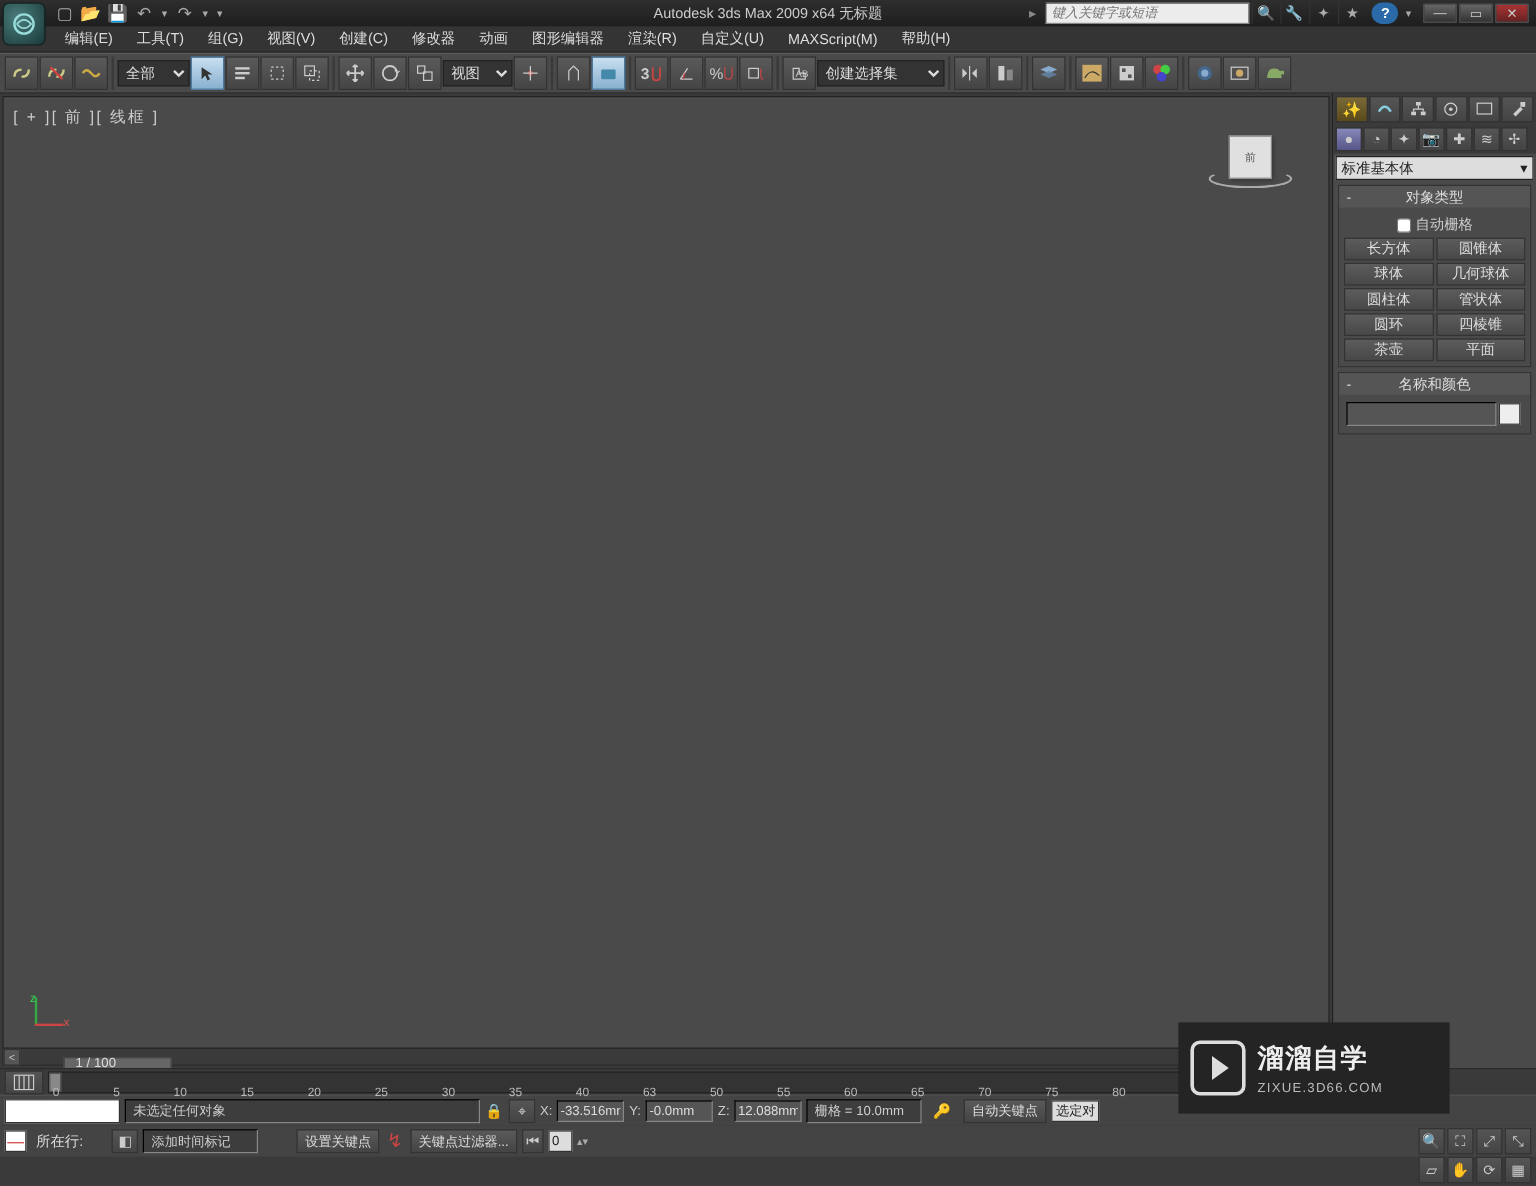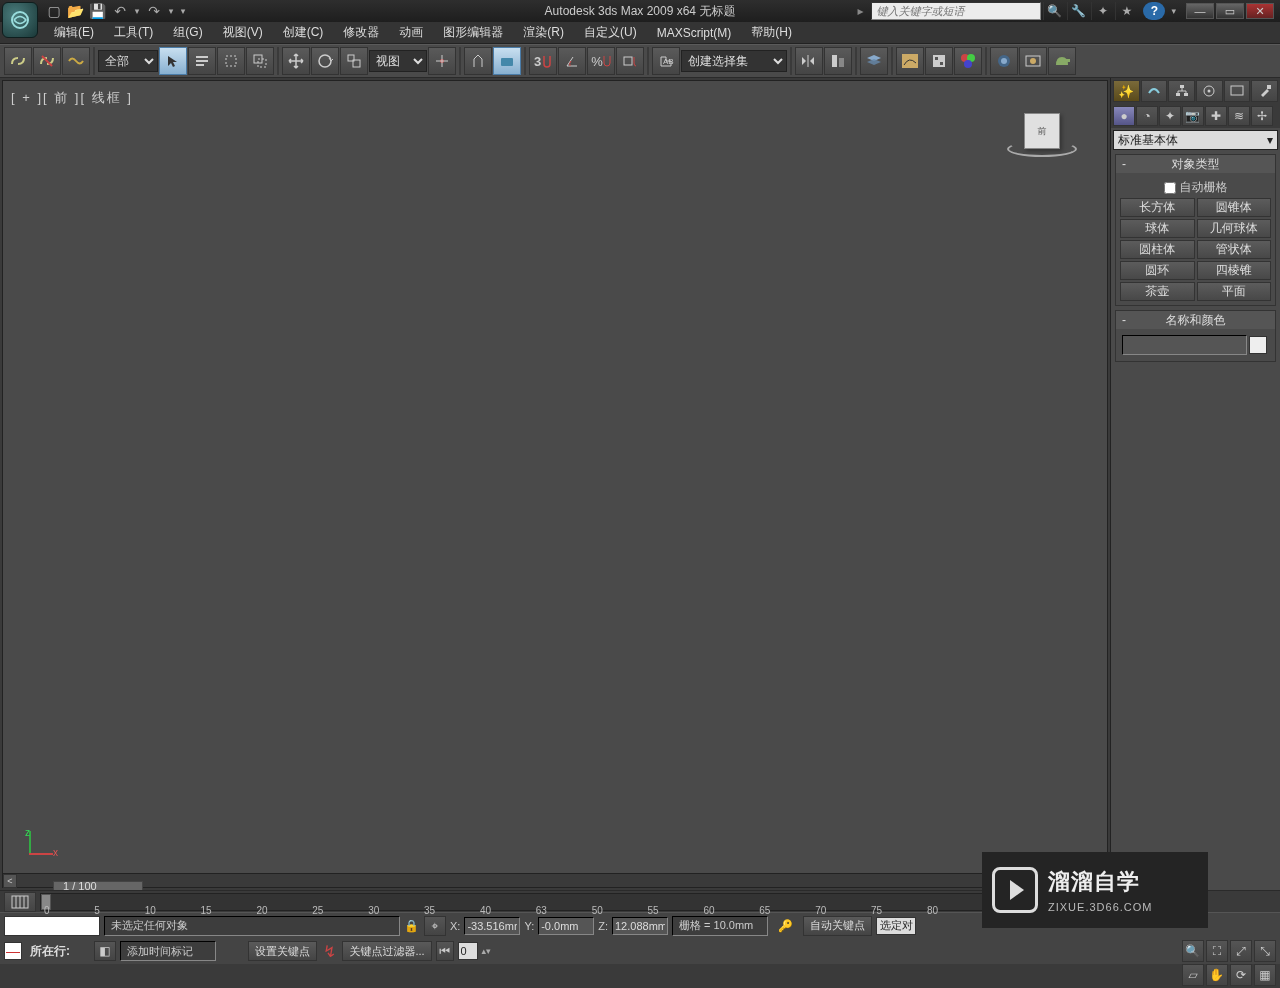--- a/index.html
+++ b/index.html
@@ -78,21 +78,21 @@
 .time-slider-thumb{ position:absolute; left:0; top:0; width:10px; height:16px; background:#888; border:1px solid #555;}
 .time-ticks{ position:absolute; top:0; left:44px; right:230px; height:18px; display:flex; justify-content:space-between;}
 .time-tick{ position:relative; font-size:10px; color:#bbb; top:14px;}
 .status-row{ height:26px; display:flex; align-items:center; background:#444; border-top:1px solid #555; gap:4px; padding:0 4px;}
 .status-row2{ height:26px; display:flex; align-items:center; background:#444; gap:4px; padding:0 4px;}
 .status-seg{ height:20px; background:#3d3d3d; border:1px inset #333; padding:0 6px; display:flex; align-items:center; font-size:11px; color:#ccc;}
 .coord-label{font-size:11px; color:#ccc;}
 .coord-input{ width:56px; height:18px; background:#555; border:1px inset #333; font-size:11px; color:#ddd; padding:0 2px;}
 .right-cluster{position:absolute; right:4px; bottom:2px; display:grid; grid-template-columns:repeat(4,22px); grid-template-rows:repeat(2,22px); gap:2px;}
 .nav-btn{background:linear-gradient(#555,#444); border:1px solid #333; display:flex; align-items:center; justify-content:center; font-size:12px; cursor:pointer; color:#ccc;}
-.curloc-lbl{font-size:12px; color:#ddd; margin:0 4px;font-weight:bold;}
+.curloc-lbl{font-size:12px; color:#ddd; margin:0 4px;}
 .lock-icon{width:16px; height:16px; display:flex;align-items:center;justify-content:center;}
 .sm-btn{width:22px; height:20px; background:linear-gradient(#555,#444); border:1px solid #333; display:flex; align-items:center; justify-content:center; cursor:pointer;}
 .autokey-btn{height:20px; padding:0 6px; background:linear-gradient(#5a5a5a,#444); border:1px solid #333; font-size:11px; color:#ddd; cursor:pointer; display:flex; align-items:center;}
 .filter-combo{height:18px; width:80px; background:#ddd; border:1px solid #333; font-size:11px; color:#222; padding:0 2px;text-align:right;}
 .spinner{width:20px; height:18px; background:#ddd; border:1px solid #333; font-size:11px; color:#222; padding:0 2px;}
 
 
 .watermark{position:absolute; right:72px; bottom:60px; width:226px; height:76px; background:#242424; display:flex; align-items:center; gap:10px; padding:0 10px;}
 .wm-play{width:46px; height:46px; border:3px solid #ddd; border-radius:8px; display:flex; align-items:center; justify-content:center; position:relative;}
 .wm-play::after{content:""; border-left:14px solid #ddd; border-top:10px solid transparent; border-bottom:10px solid transparent; margin-left:4px;}

